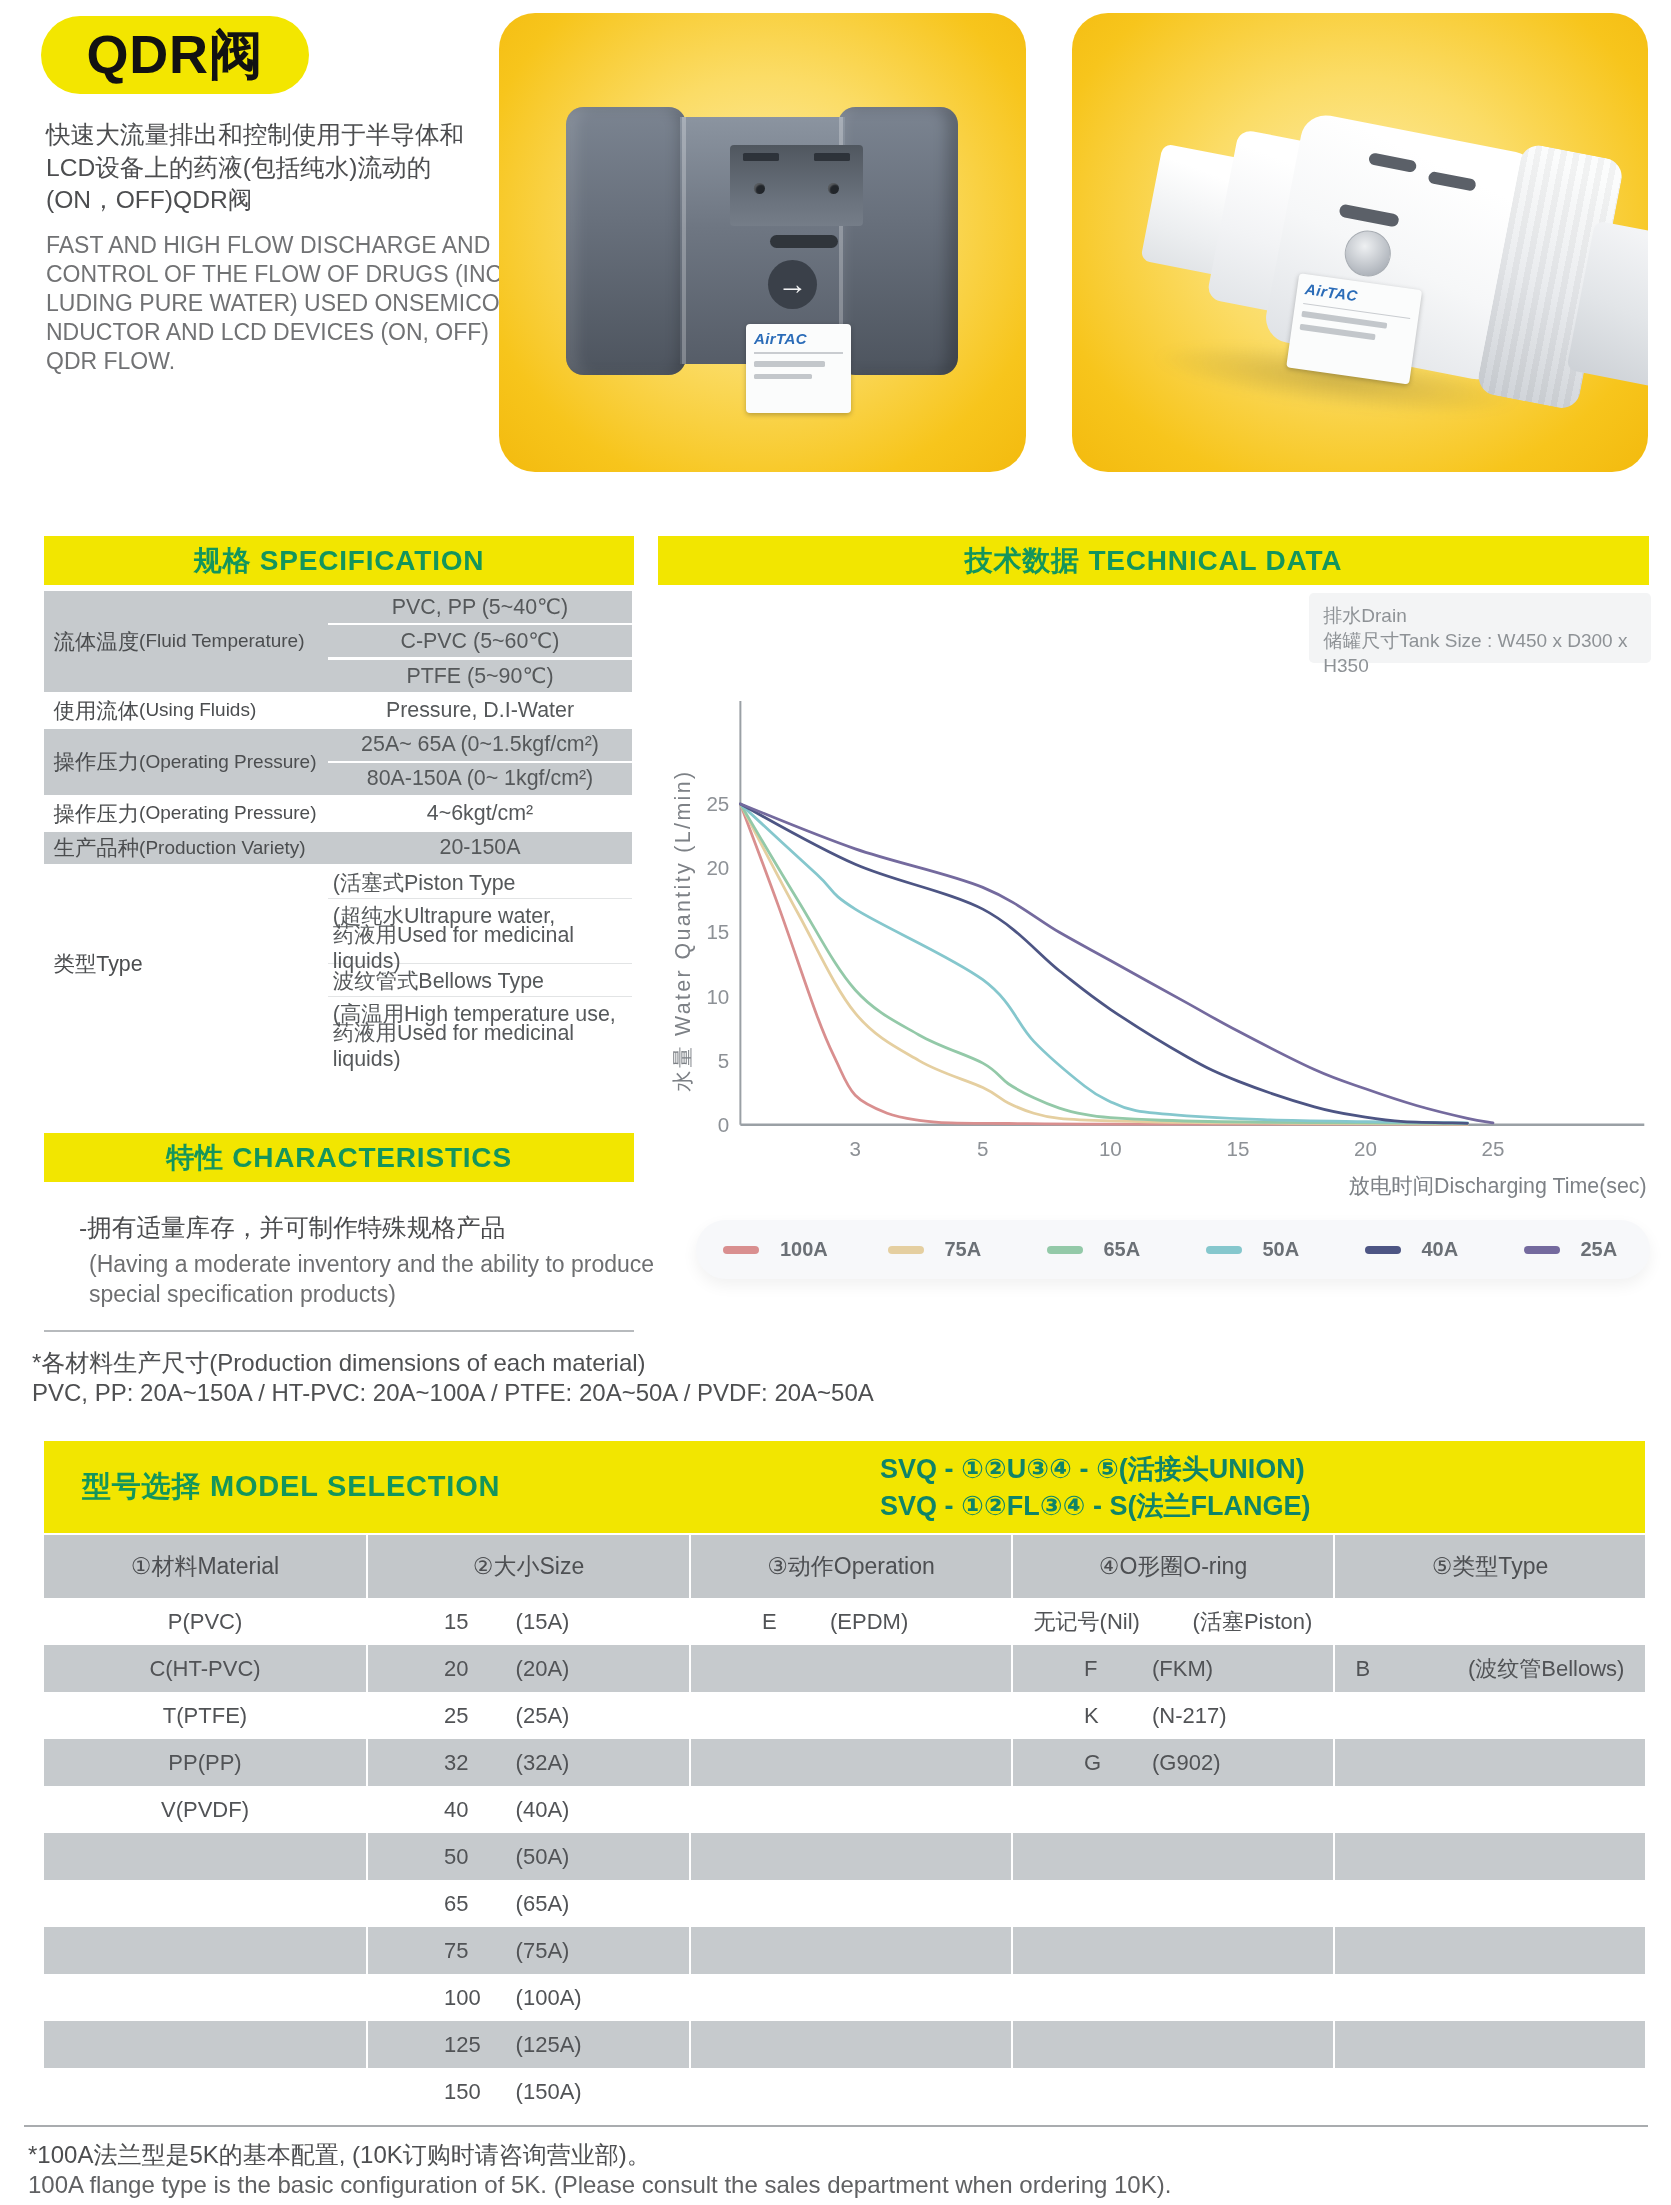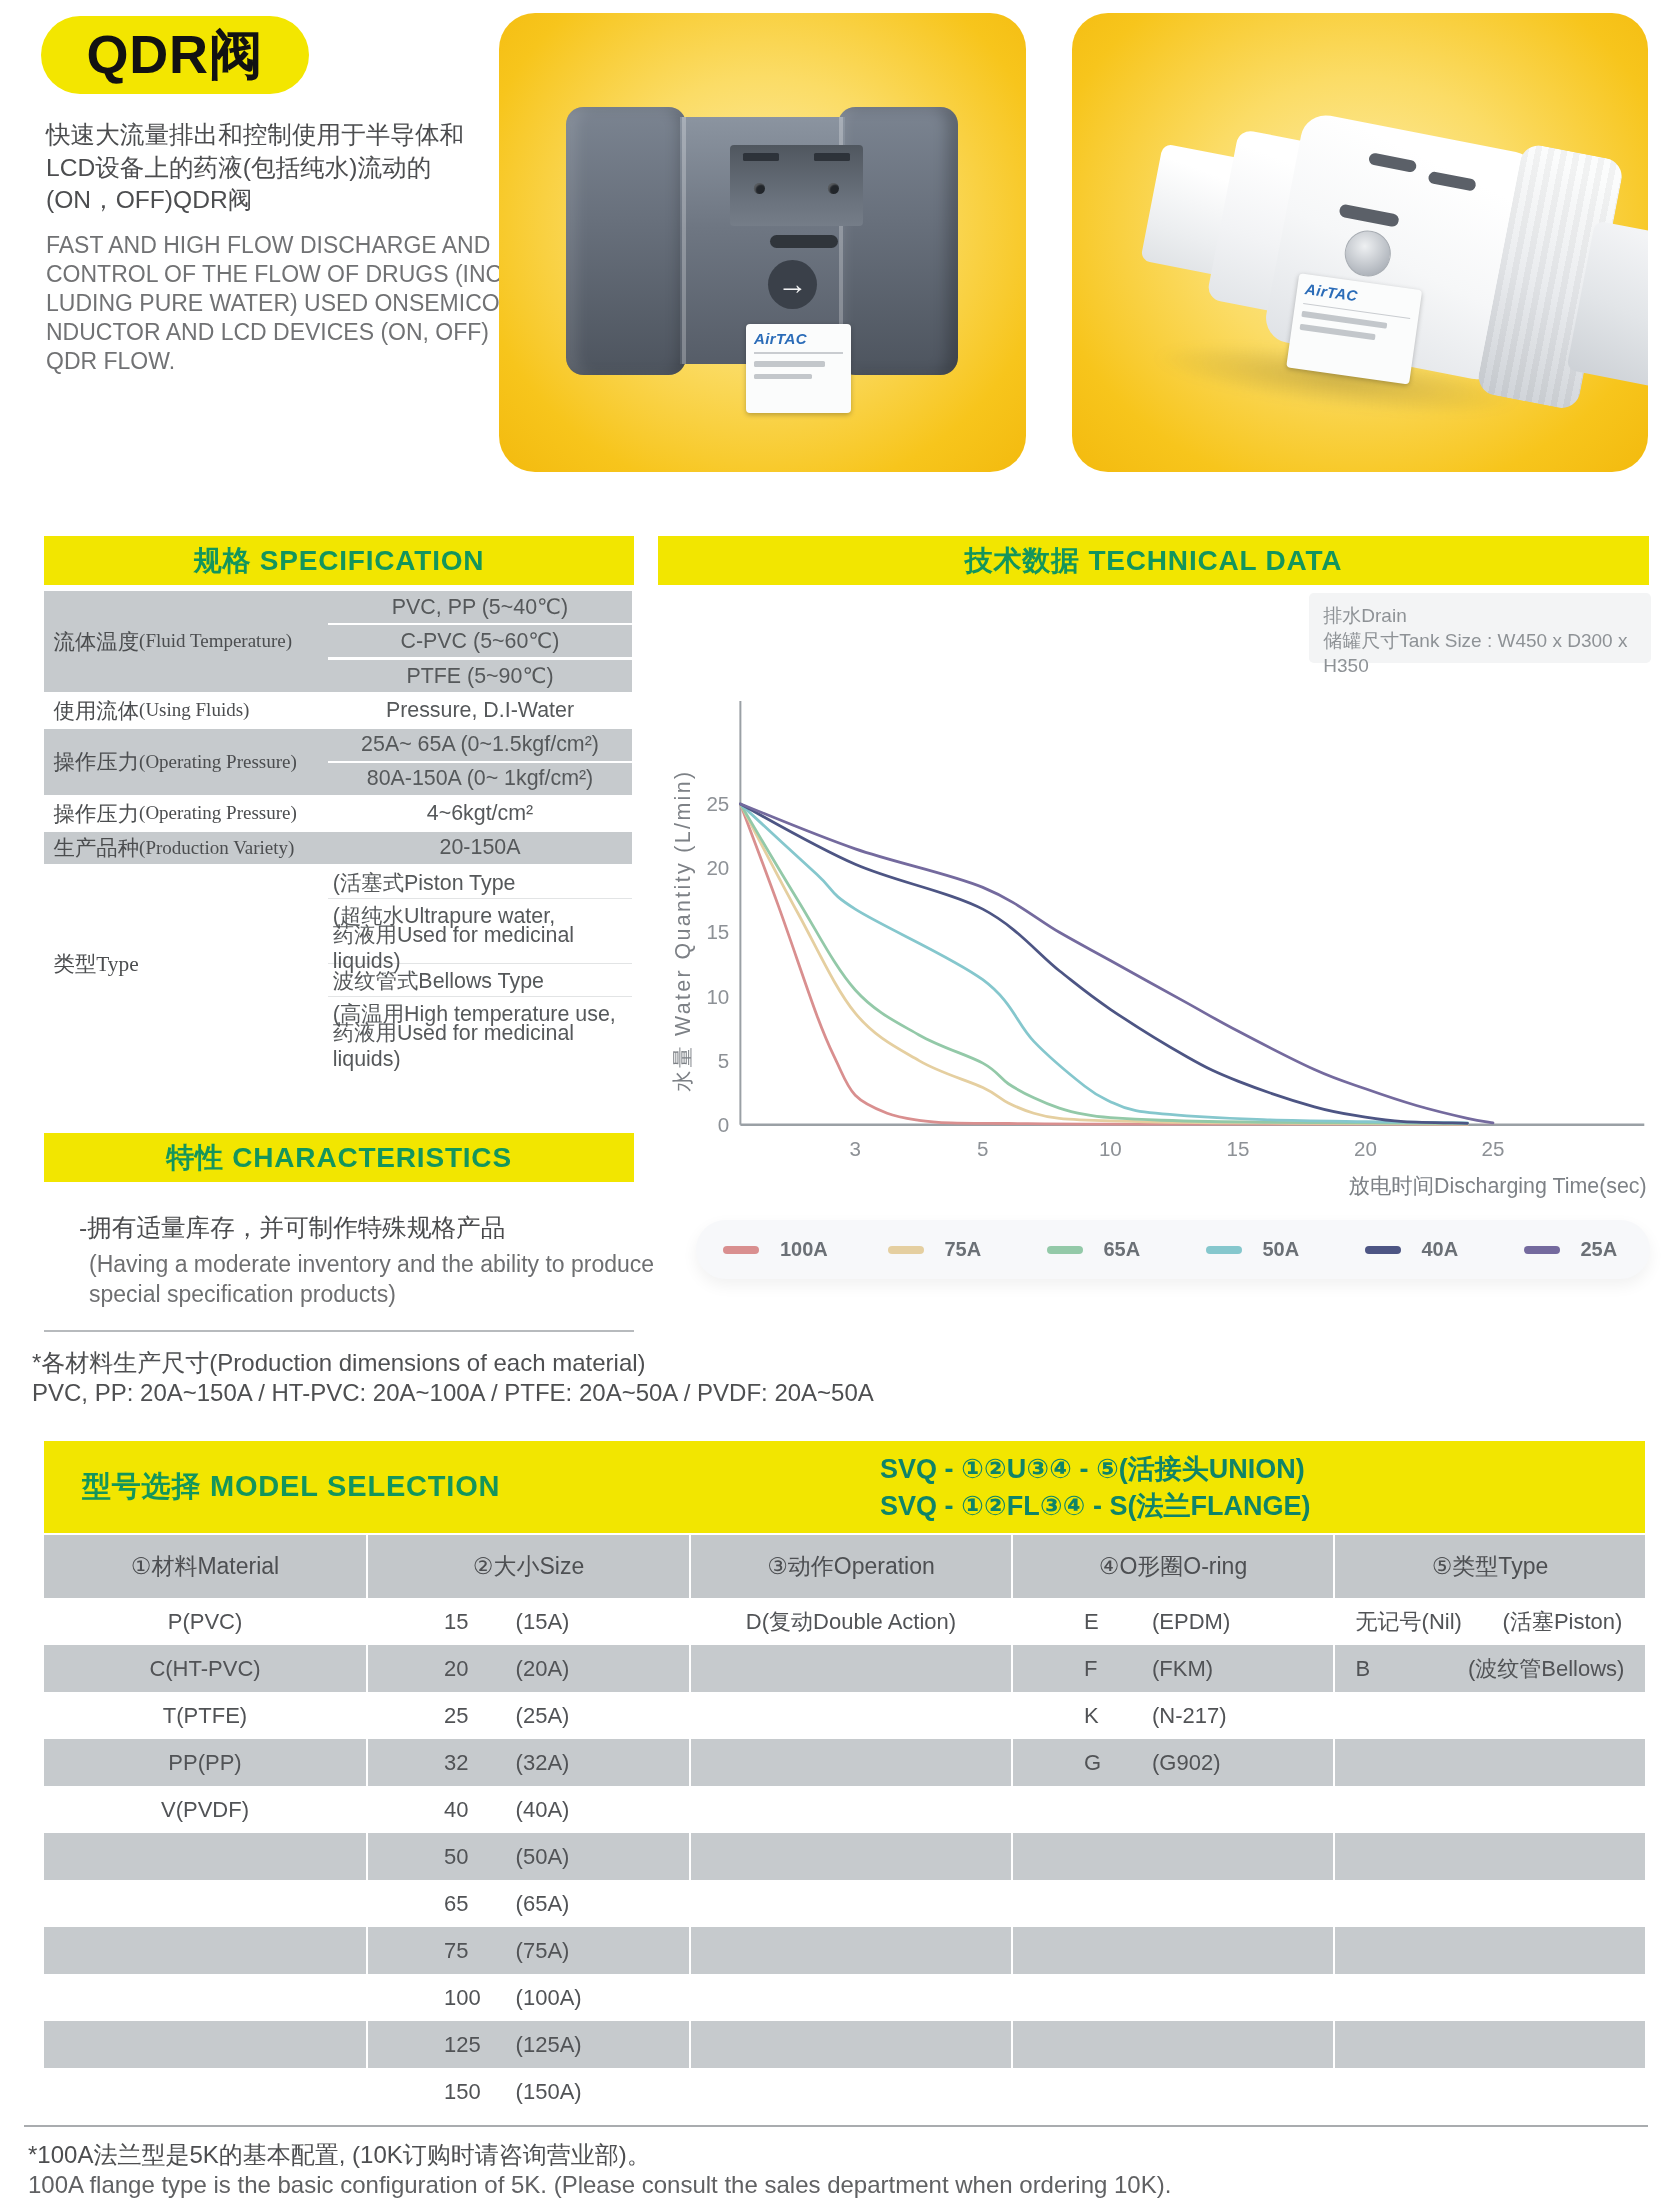--- a/index.html
+++ b/index.html
@@ -57,21 +57,21 @@
   
   .bar{height:49px;background:#f2e600;display:flex;align-items:center;justify-content:center;
     font-size:28px;font-weight:bold;color:#13955c;letter-spacing:0.8px;}
   #spec-bar{left:44px;top:536px;width:590px;}
   #tech-bar{left:658px;top:536px;width:991px;}
   #char-bar{left:44px;top:1133px;width:590px;}
 
   
   .spec-table{left:44px;top:591px;width:590px;}
   .srow{display:flex;margin-bottom:2.4px;}
-  .srow .lab{width:284px;font-size:21.4px;color:#4b4d4f;display:flex;align-items:center;padding-left:9.5px;box-sizing:border-box;font-family:Liberation Serif, serif;}
+  .srow .lab{width:284px;font-size:21.4px;color:#4b4d4f;display:flex;align-items:center;padding-left:9.5px;box-sizing:border-box;}
   .srow .vals{width:304px;display:flex;flex-direction:column;}
   .vals .v{height:32px;display:flex;align-items:center;justify-content:center;font-size:21.4px;color:#55585a;}
   .srow.gray .lab{background:#c6cacd;}
   .srow.gray .v{background:#c6cacd;}
   .srow.gray .v + .v{margin-top:2.4px;}
   .srow .lab .en{font-size:19px;}
   .type-v{justify-content:flex-start !important;padding-left:4.8px;}
   .type-sep{border-bottom:1.6px solid #e2e4e5;}
 
   
@@ -327,21 +327,20 @@
       <div class="m-cell">④O形圈O-ring</div>
       <div class="m-cell">⑤类型Type</div>
     </div>
     <div id="model-table-body">
         <div class="m-row white">
           <div class="m-cell c1">P(PVC)</div>
           <div class="m-cell c2">
             <span class="num">15</span>
             <span>(15A)</span>
           </div>
-          <div class="m-cell c3">D(复动Double Action)</div>
           <div class="m-cell c4">
             <span class="code">E</span>
             <span>(EPDM)</span>
           </div>
           <div class="m-cell c5">
             <span>无记号(Nil)</span>
             <span>(活塞Piston)</span>
           </div>
         </div>
         <div class="m-row gray">

